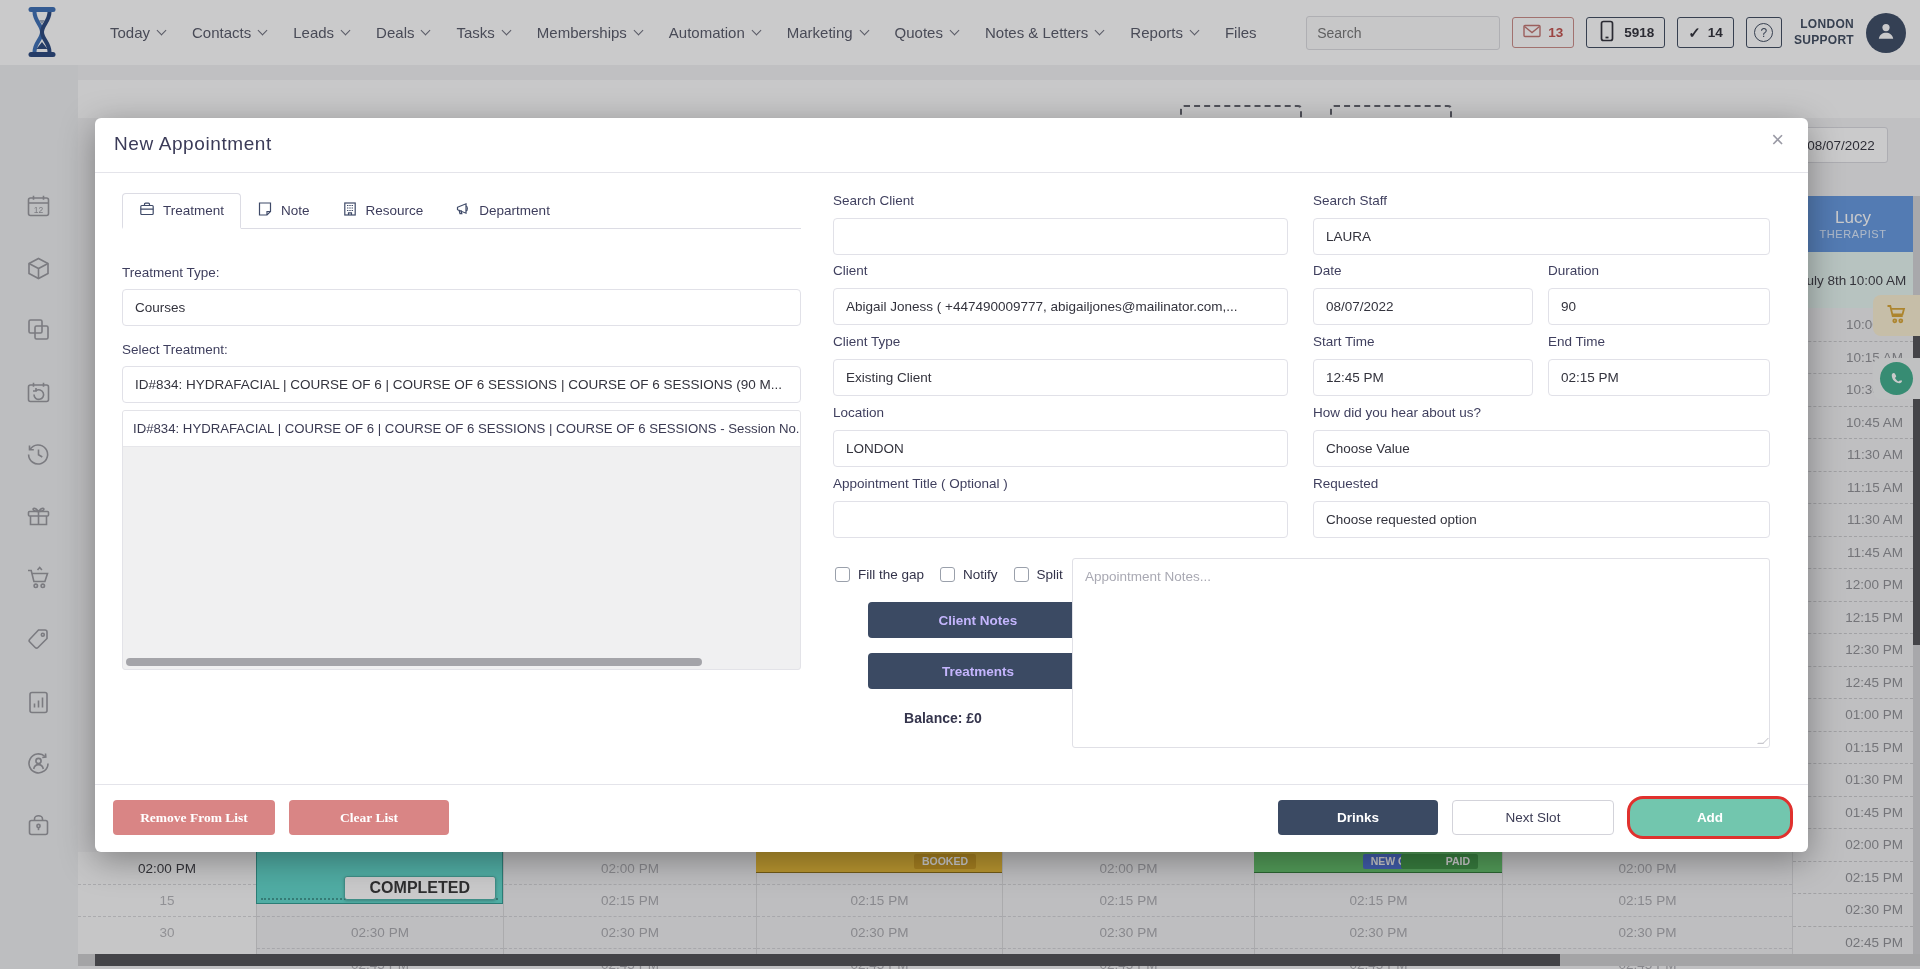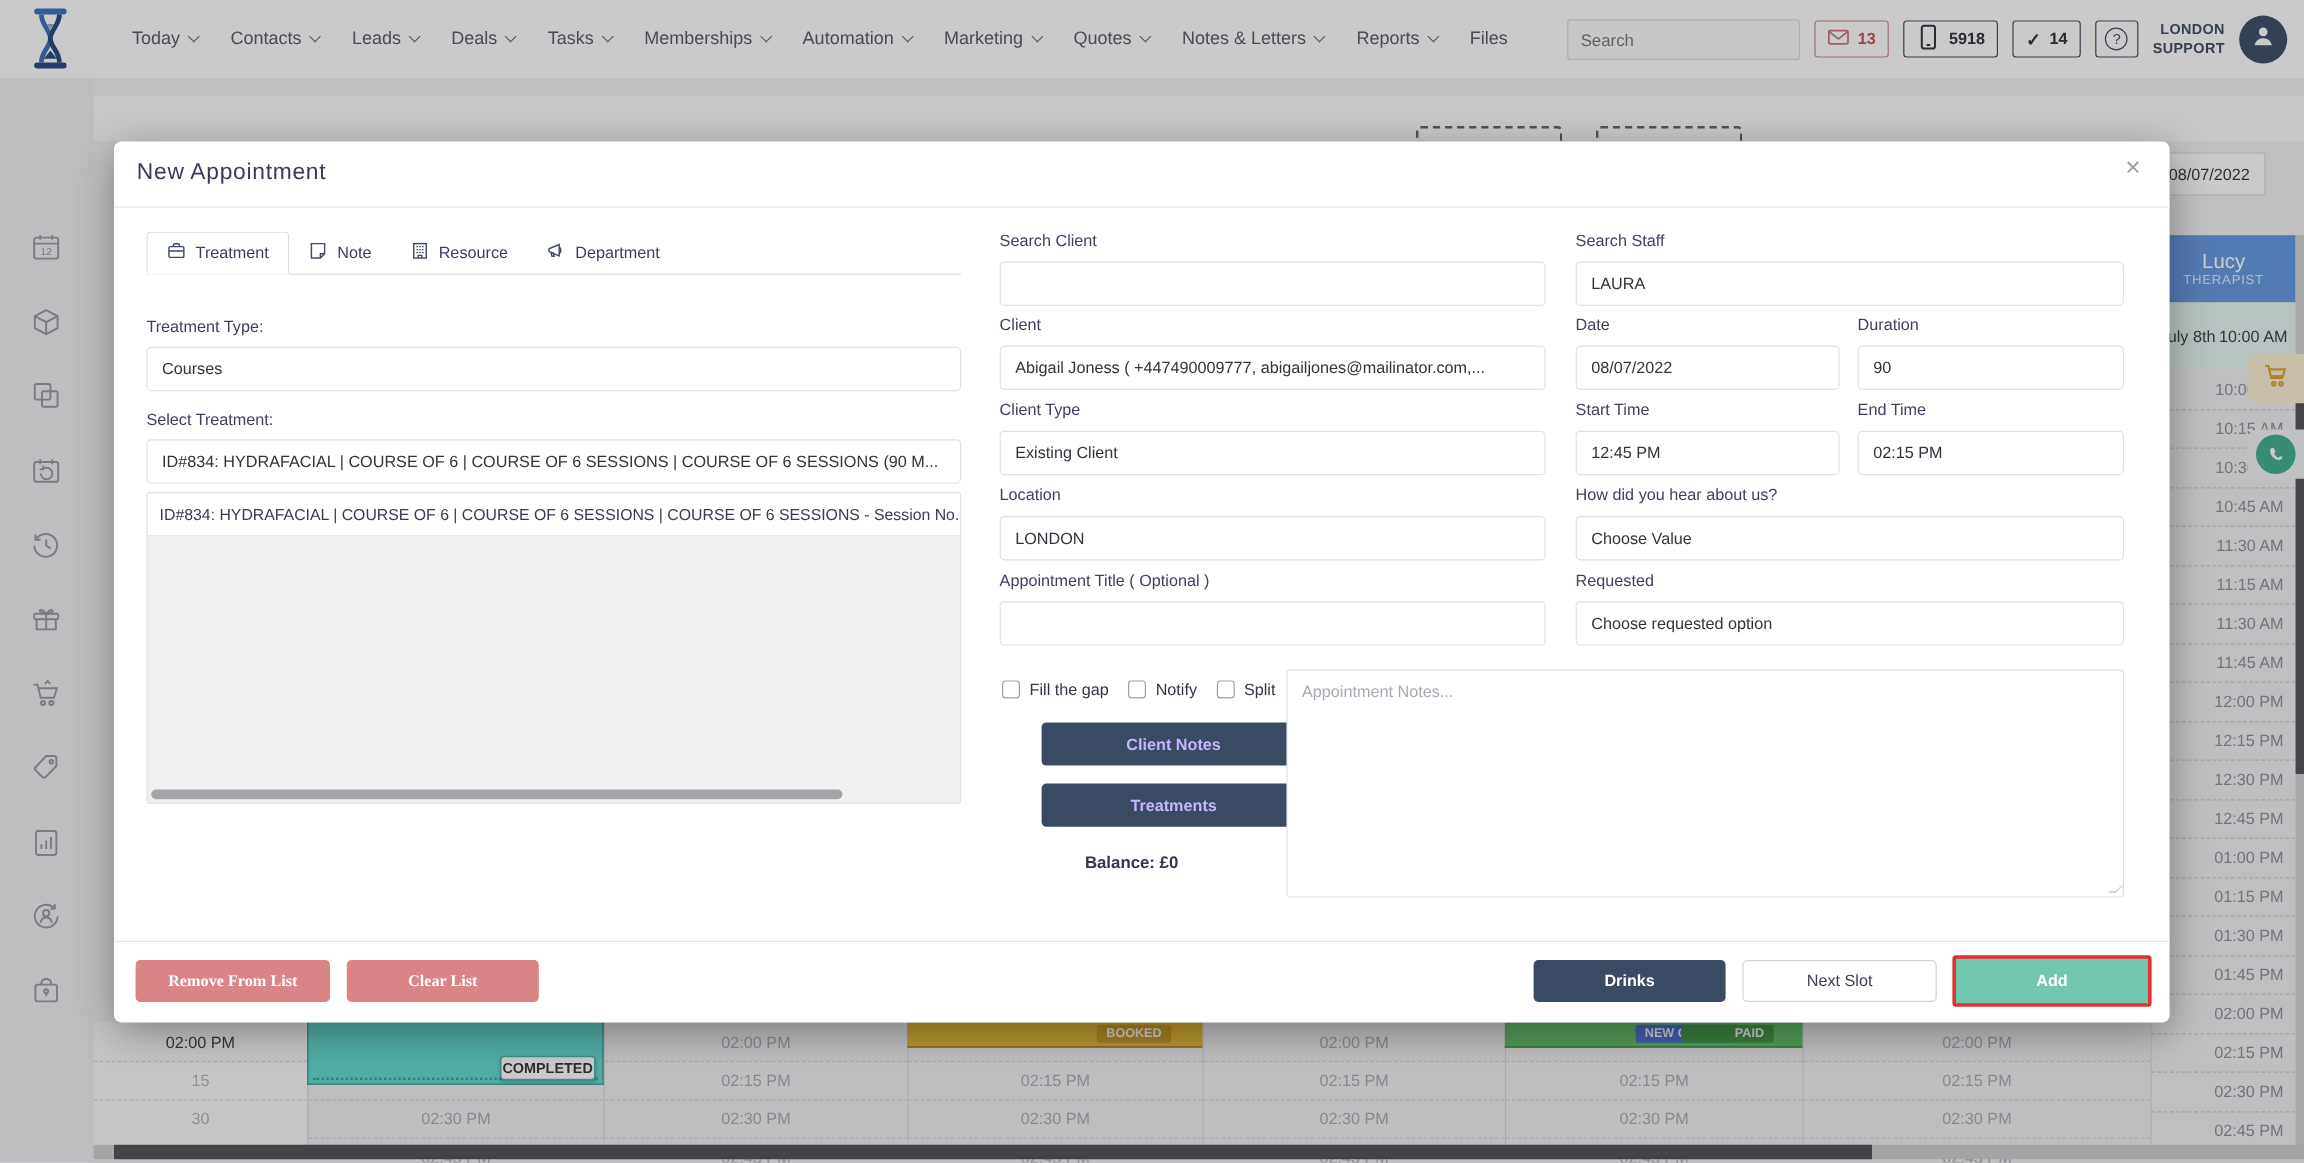--- a/index.html
+++ b/index.html
@@ -53,21 +53,21 @@
   .bcol.timecol { background:#fafafa; border-left:none; }
   .t-hour { height:32px; display:flex; align-items:center; justify-content:center; font-size:13.5px; color:#3a3a40; }
   .t-min { height:32px; display:flex; align-items:center; justify-content:center; font-size:13.5px; color:#b4b4b8; border-top:1px dashed #d6d6d9; }
   .ghost { position:absolute; left:0; width:100%; height:32px; display:flex; align-items:center; justify-content:center; font-size:13.5px; color:#a9a9ae; border-top:1px dashed #d2d2d5; cursor:pointer; }
   .ghost.nd { border-top:none; }
   .blk { position:absolute; cursor:pointer; }
   .blk.teal { left:178px; top:0; width:247px; height:52px; background:#5fd9cc; border:1px solid #2f9a90; border-top:none; }
   .blk.gold { left:678px; top:0; width:246px; height:21px; background:#e6b832; border-bottom:1px solid #8a6d12; }
   .blk.green { left:1176px; top:0; width:248px; height:21px; background:#62c168; border-bottom:1px solid #2f7a35; }
   .dots { position:absolute; left:4px; right:4px; bottom:3px; border-top:2px dotted rgba(20,70,66,.45); }
-  .badge-completed { position:absolute; right:6px; bottom:3px; background:#fff; border:1px solid #49b0a6; border-radius:3px; font-size:12px; font-weight:bold; color:#333; padding:2px 1px; box-shadow:0 1px 3px rgba(0,0,0,.25); }
+  .badge-completed { position:absolute; right:6px; bottom:3px; background:#fff; border:1px solid #49b0a6; border-radius:3px; font-size:16px; font-weight:bold; color:#333; padding:2px 25px; box-shadow:0 1px 3px rgba(0,0,0,.25); }
   .ap-badge { position:absolute; top:2px; font-size:10.5px; font-weight:bold; color:#fff; padding:1px 8px 2px; border-radius:2px; }
   .badge-booked { right:26px; background:#cf9d1f; }
   .badge-nc { right:58px; background:#4a6fd4; }
   .badge-paid { right:24px; background:#3f9a46;padding-left:45px; }
   .htrack { position:absolute; left:78px; top:954px; width:1842px; height:12px; background:#cdcdcf; z-index:3; }
   .hthumb { position:absolute; left:95px; top:954px; width:1465px; height:12px; background:#4f5054; z-index:4; cursor:pointer; }
 
   
   .dim { position:absolute; inset:0; background:rgba(33,33,38,0.24); z-index:50; }
   .modal { position:absolute; left:95px; top:118px; width:1713px; height:734px; background:#fff; border-radius:6px; box-shadow:0 8px 34px rgba(0,0,0,.35); z-index:100; }
@@ -97,21 +97,21 @@
   .btn-dark { position:absolute; left:773px; width:220px; height:36px; background:#3b4a63; color:#c4b5fd; }
   .balance { position:absolute; left:738px; top:592px; width:220px; text-align:center; font-size:14px; color:#34344c; font-weight:bold; }
   .notes { position:absolute; left:977px; top:440px; width:698px; height:190px; border:1px solid #e0e0e6; border-radius:3px; padding:10px 12px; font-size:13.5px; font-family:inherit; color:#33333d; resize:none; outline:none; }
 
   .m-footline { position:absolute; left:0; top:666px; width:100%; border-top:1px solid #e4e4ea; }
   .btn-salmon { position:absolute; top:682px; height:35px; background:#d98585; color:#fff;font-family:Liberation Serif, serif; }
   .btn-remove { left:18px; width:162px; }
   .btn-clear { left:194px; width:160px; }
   .btn-drinks { position:absolute; top:682px; left:1183px; width:160px; height:35px; background:#3b4a63; color:#fff; }
   .btn-next { position:absolute; top:682px; left:1357px; width:162px; height:35px; background:#fff; border:1px solid #d3d3da; color:#3c3c55; font-weight:normal; }
-  .btn-add { position:absolute; top:678px; left:1532px; width:166px; height:43px; background:#72c6ae; border:3px solid #e0312e; border-radius:3px; color:#fff; }
+  .btn-add { position:absolute; top:678px; left:1532px; width:166px; height:43px; background:#72c6ae; border:3px solid #e0312e; border-radius:16px; color:#fff; }
   .ta-corner { position:absolute; left:1663px; top:618px; width:10px; height:10px; border-right:2px solid #b9b9c0; border-bottom:2px solid #b9b9c0; transform:skew(-45deg) scale(.6); opacity:.8; }
 </style>
 </head>
 <body>
 
 <div class="stage">
 
   <div class="app-header">
     <div class="logo">
       <svg width="40" height="52" viewBox="0 0 40 52">

